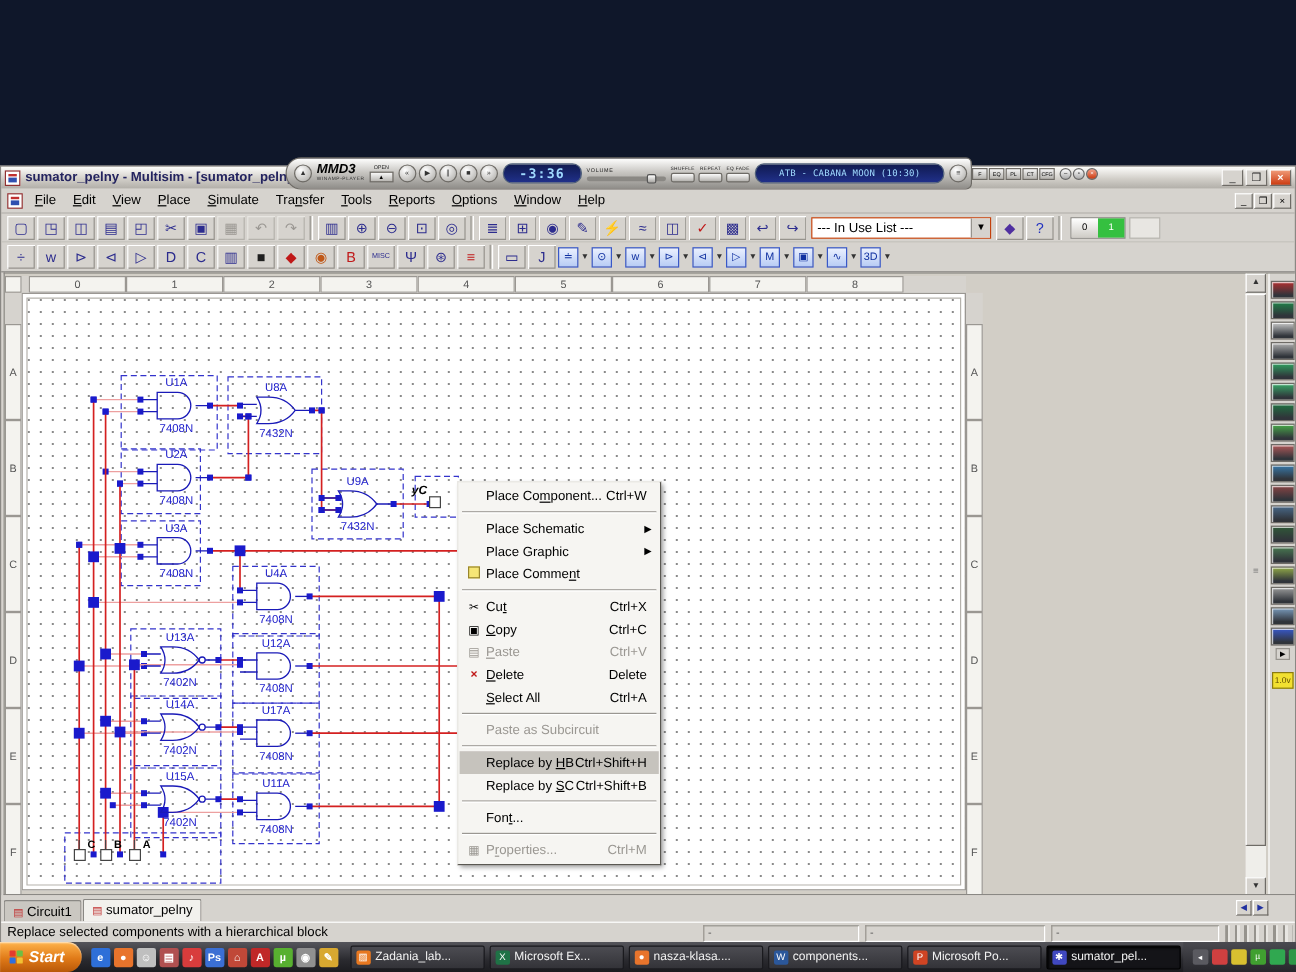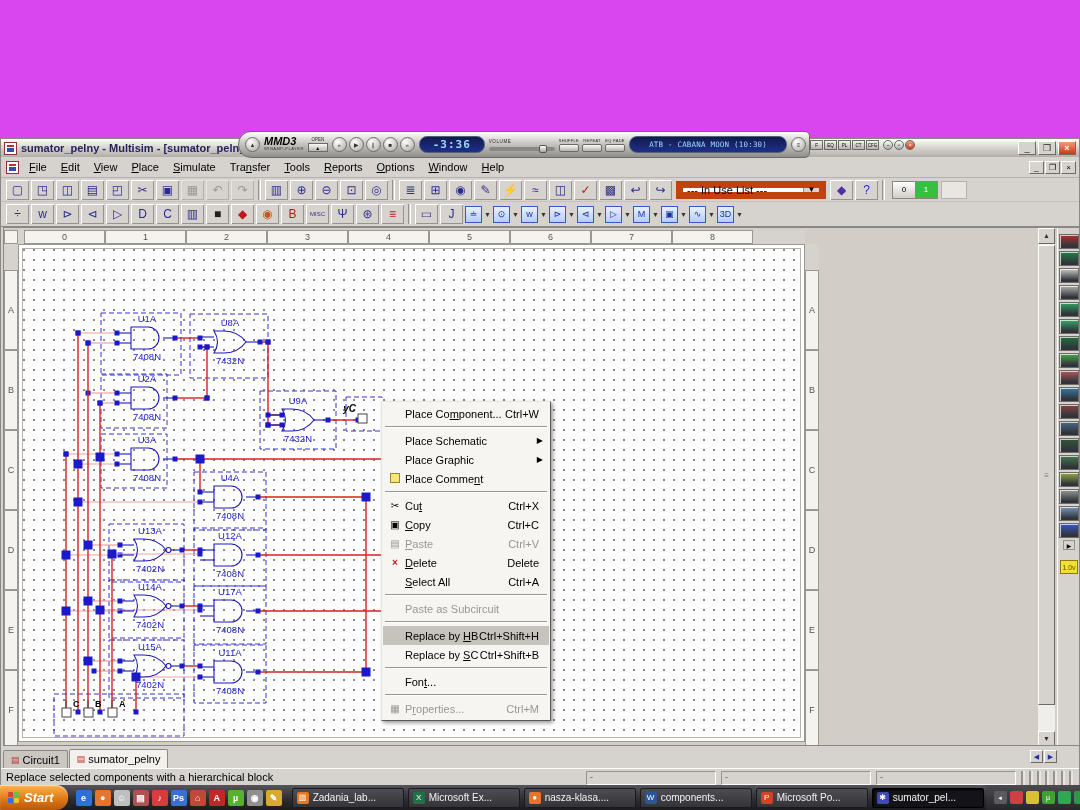--- a/index.html
+++ b/index.html
@@ -1,17 +1,17 @@
 <!DOCTYPE html>
 <html><head>
 <meta charset="utf-8">
 <style>
 *{margin:0;padding:0;box-sizing:border-box}
 body{width:1080px;height:810px;overflow:hidden;font-family:"Liberation Sans",sans-serif;font-size:11px;color:#000;background:#fff}
-#screen{position:relative;width:1080px;height:810px;background:#d946ef;overflow:hidden}
+#screen{position:relative;width:1080px;height:810px;background:#0f172a;overflow:hidden}
 
 
 #app{position:absolute;left:0;top:138px;width:1080px;height:647px;background:#d6d3ce;border:1px solid #8a8884}
 #titlebar{position:absolute;left:0;top:0;width:100%;height:18px;background:linear-gradient(#fdfdfb,#d2cfc9 55%,#b2afa9);display:flex;align-items:center;gap:4px;padding:0 3px}
 #title-text{font-weight:bold;color:#23235f;font-size:11px;white-space:nowrap}
 .app-ico{width:13px;height:13px;border:1px solid #903030;background:#fff;position:relative;flex:0 0 auto}
 .app-ico:before{content:"";position:absolute;left:2px;top:2px;right:2px;height:2px;background:#c03030}
 .app-ico:after{content:"";position:absolute;left:2px;bottom:2px;right:2px;height:4px;background:#3050b0}
 #titlebar .winbtns{margin-left:auto;display:flex;gap:2px}
 .winbtn{width:18px;height:14px;background:#d6d3ce;border:1px solid;border-color:#fff #6e6b66 #6e6b66 #fff;font-size:9px;line-height:12px;text-align:center;color:#222}
@@ -23,21 +23,21 @@
 #menubar .mdi{margin-left:auto;display:flex;gap:1px;padding-right:3px}
 .mdibtn{width:15px;height:13px;background:#d6d3ce;border:1px solid;border-color:#fff #6e6b66 #6e6b66 #fff;font-size:8px;line-height:11px;text-align:center}
 
 .toolbar{position:absolute;left:0;width:100%;display:flex;align-items:center;padding-left:4px}
 #toolbar1{top:39px;height:24px;border-bottom:1px solid #c5c2bc}
 #toolbar2{top:63px;height:25px;border-bottom:1px solid #8a8884}
 .tbtn{width:23px;height:20px;display:flex;align-items:center;justify-content:center;font-size:12px;color:#2c2c8e;background:#d6d3ce;box-shadow:inset 1px 1px 0 #fff,inset -1px -1px 0 #96938d;margin:0 1px;flex:0 0 auto}
 .tbtn.dis{color:#9a9792;box-shadow:inset 1px 1px 0 #e8e6e2,inset -1px -1px 0 #b5b2ac}
 .tbtn.sm{font-size:10px}
 .tsep{width:3px;height:20px;border-left:1px solid #96938d;border-right:1px solid #fff;margin:0 3px;flex:0 0 auto}
-.combo{width:150px;height:18px;background:#fff;border:7px solid #c2410c;display:flex;align-items:center;margin:16px 3px;flex:0 0 auto}
+.combo{width:150px;height:18px;background:#fff;border:1px solid #c2410c;display:flex;align-items:center;margin:16px 3px;flex:0 0 auto}
 .combo .val{flex:1;padding:0 4px;font-size:11px;white-space:nowrap;overflow:hidden}
 .combo .arr{width:16px;height:100%;background:#d6d3ce;border-left:1px solid #96938d;font-size:8px;display:flex;align-items:center;justify-content:center}
 .vbtn{width:26px;height:21px;display:flex;align-items:center;margin:0 1px;flex:0 0 auto}
 .vbtn .face{width:17px;height:17px;border:1px solid #3858c8;background:linear-gradient(#eaf0ff,#b8ccf4);color:#1030a0;font-size:9px;display:flex;align-items:center;justify-content:center}
 .vbtn .arr{font-size:7px;color:#333;margin-left:2px}
 .runswitch{width:46px;height:18px;border:1px solid #8a8884;background:#e8e6e2;margin-left:4px;display:flex}
 .runswitch .z{flex:1;font-size:8px;text-align:center;line-height:16px;background:linear-gradient(#fff,#cfccc6)}
 .runswitch .o{flex:1;font-size:8px;text-align:center;line-height:16px;background:#35c040;color:#fff}
 .pausebtn{width:26px;height:18px;border:1px solid #b5b2ac;background:#e8e6e2;margin-left:3px}
 

